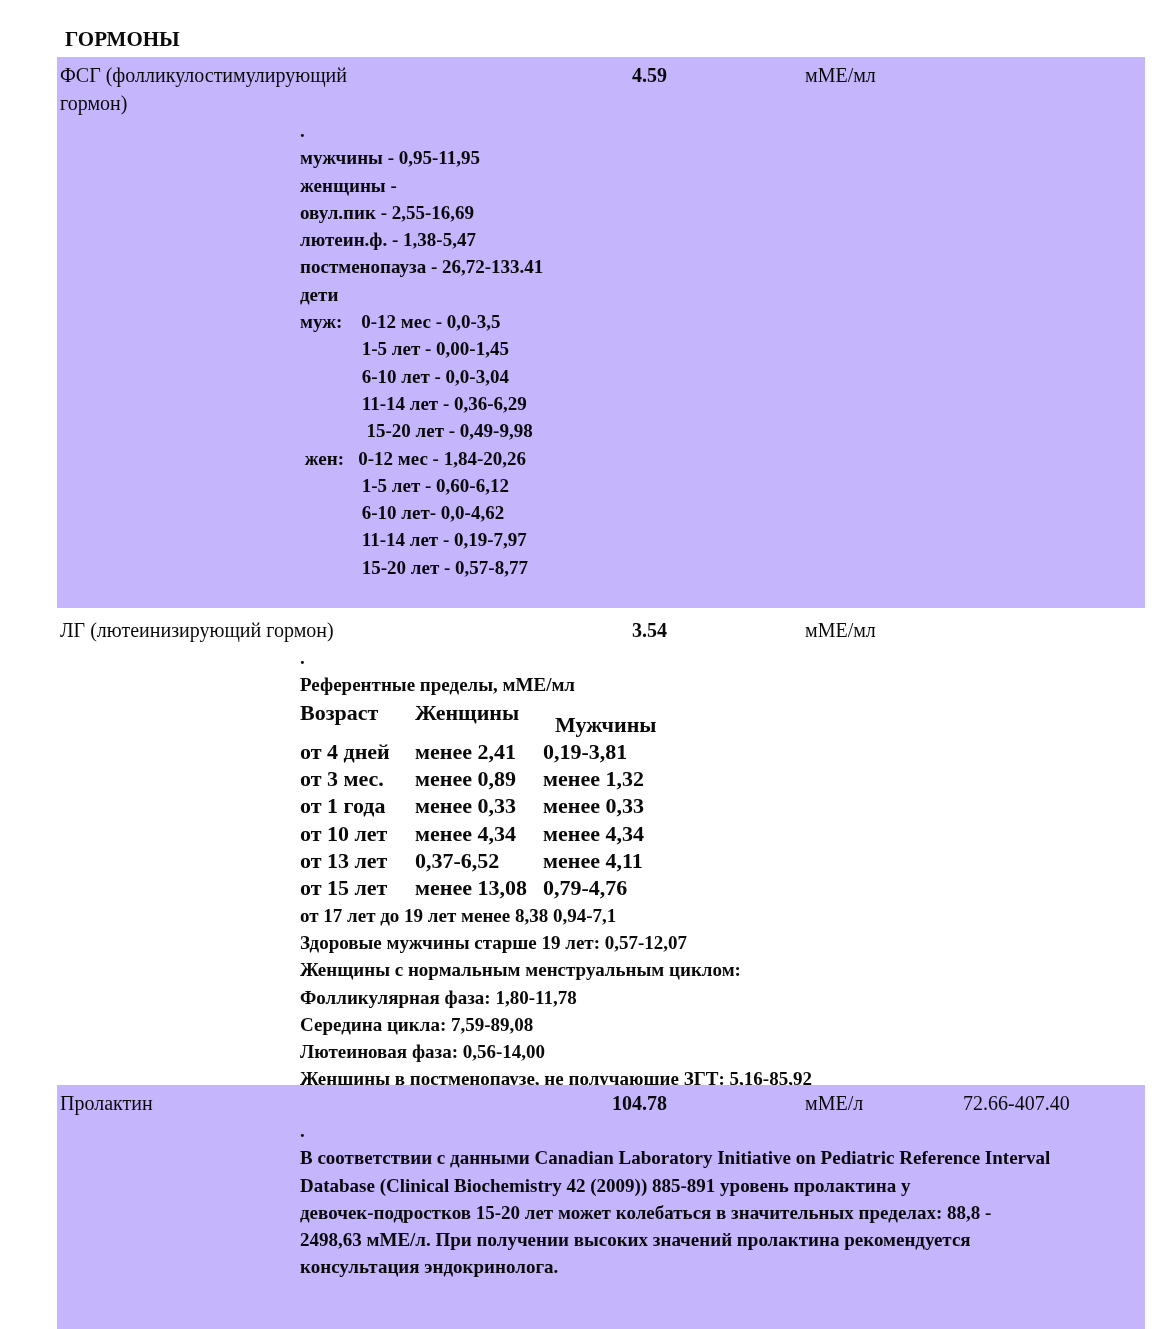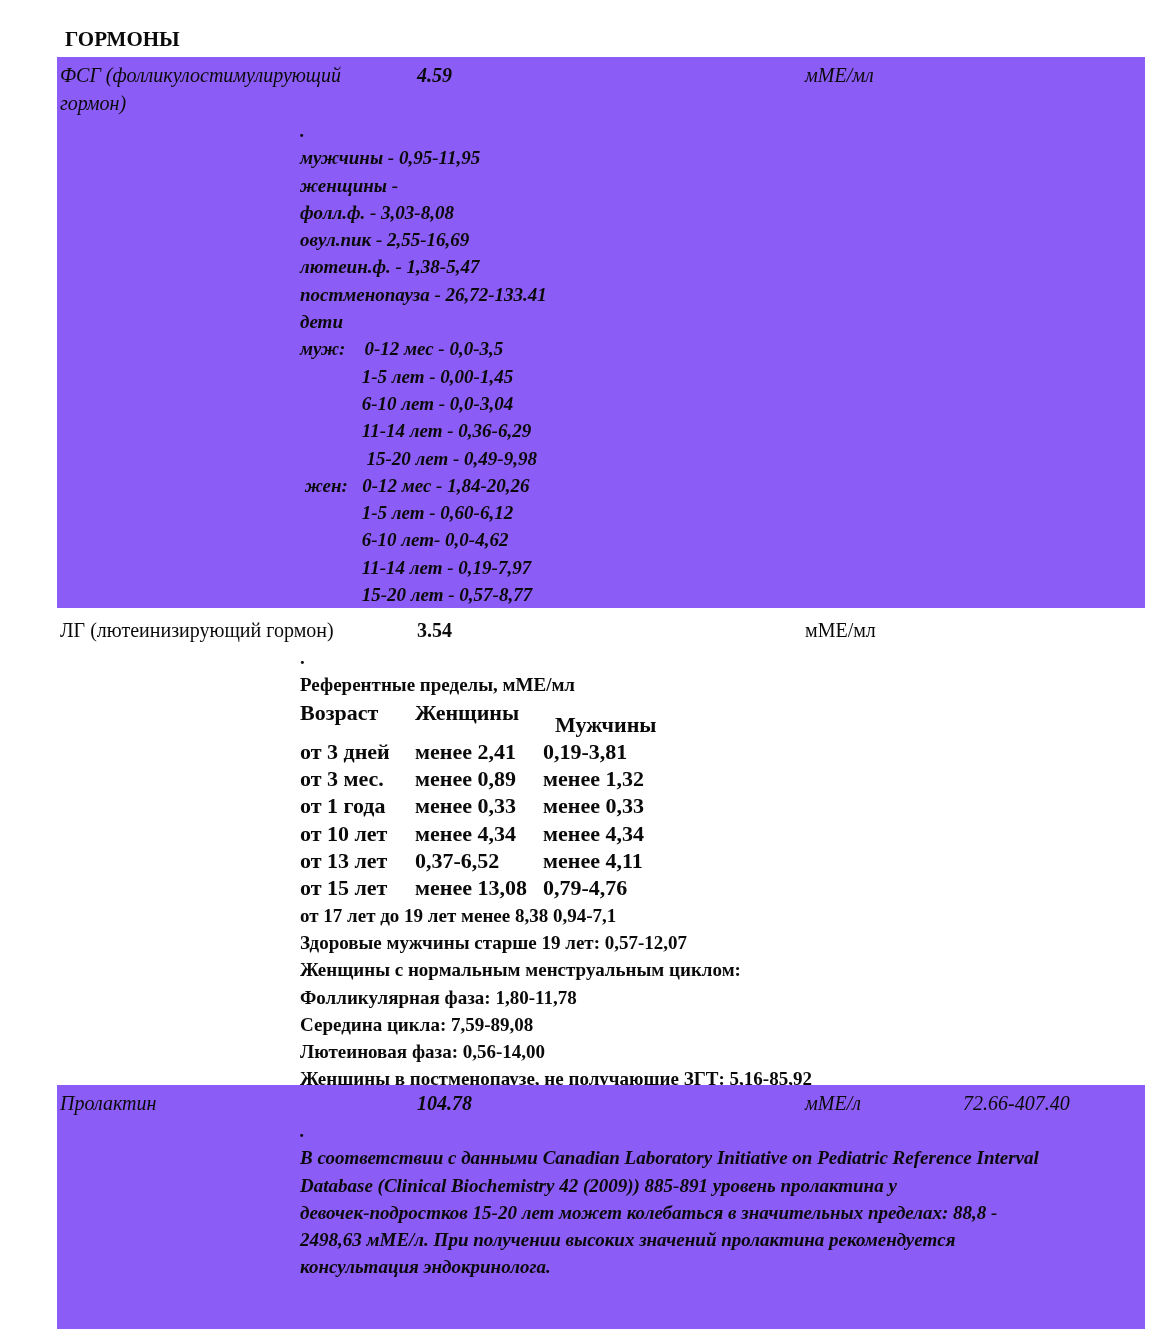--- a/index.html
+++ b/index.html
@@ -14,33 +14,33 @@
     margin: 28px 0 0 65px;
     font-size: 21px;
     font-weight: bold;
     line-height: 22px;
   }
   .band {
     margin-left: 57px;
     width: 1088px;
     overflow: hidden;
   }
-  .band.stripe { background: #8b5cf6; font-style: italic; }
+  .band.stripe { background: #c4b5fd; }
   #fsh-band  { margin-top: 7px; height: 551px; padding-top: 4px; }
   #lg-band   { height: 477px; padding-top: 9px; }
   #prl-band  { height: 256px; padding-top: 5px; }
 
   .test-row {
     display: grid;
     grid-template-columns: 360px 250px 240px 1fr;
     align-items: start;
   }
   .name-cell  { padding-left: 3px; font-size: 20px; line-height: 28px; }
   .name-cell .n-line { white-space: pre; }
-  .value-cell { font-size: 20px; font-weight: bold; text-align: left; line-height: 28px; }
+  .value-cell { font-size: 20px; font-weight: bold; text-align: right; line-height: 28px; }
   .units-cell { font-size: 20px; padding-left: 138px; line-height: 28px; white-space: pre; }
   .range-cell { font-size: 20px; padding-left: 56px; line-height: 28px; white-space: pre; }
   #lg-band .test-row > div, #prl-band .test-row > div { line-height: 27px; }
 
   .comment {
     margin-left: 243px;
     font-size: 19px;
     font-weight: bold;
     line-height: 27.3px;
   }
@@ -68,21 +68,20 @@
       </div>
     <div class="value-cell">4.59</div>
     <div class="units-cell">мМЕ/мл</div>
     <div class="range-cell"></div>
   </div>
   <div class="comment">
 
   <div class="c-line">.</div>
       <div class="c-line">мужчины - 0,95-11,95</div>
       <div class="c-line">женщины -</div>
-      <div class="c-line">фолл.ф. - 3,03-8,08</div>
       <div class="c-line">овул.пик - 2,55-16,69</div>
       <div class="c-line">лютеин.ф. - 1,38-5,47</div>
       <div class="c-line">постменопауза - 26,72-133.41</div>
       <div class="c-line">дети</div>
       <div class="c-line">муж:    0-12 мес - 0,0-3,5</div>
       <div class="c-line">             1-5 лет - 0,00-1,45</div>
       <div class="c-line">             6-10 лет - 0,0-3,04</div>
       <div class="c-line">             11-14 лет - 0,36-6,29</div>
       <div class="c-line">              15-20 лет - 0,49-9,98</div>
       <div class="c-line"> жен:   0-12 мес - 1,84-20,26</div>
@@ -109,21 +108,21 @@
     </div>
   <div class="ref-table">
     <div class="tr thead">
       <div class="td c1">Возраст</div>
       <div class="td c2">Женщины</div>
       <div class="td c3">Мужчины</div>
     </div>
     <div>
 
         <div class="tr">
-          <div class="td c1">от 3 дней</div>
+          <div class="td c1">от 4 дней</div>
           <div class="td c2">менее 2,41</div>
           <div class="td c3">0,19-3,81</div>
         </div>
 
         <div class="tr">
           <div class="td c1">от 3 мес.</div>
           <div class="td c2">менее 0,89</div>
           <div class="td c3">менее 1,32</div>
         </div>
 

